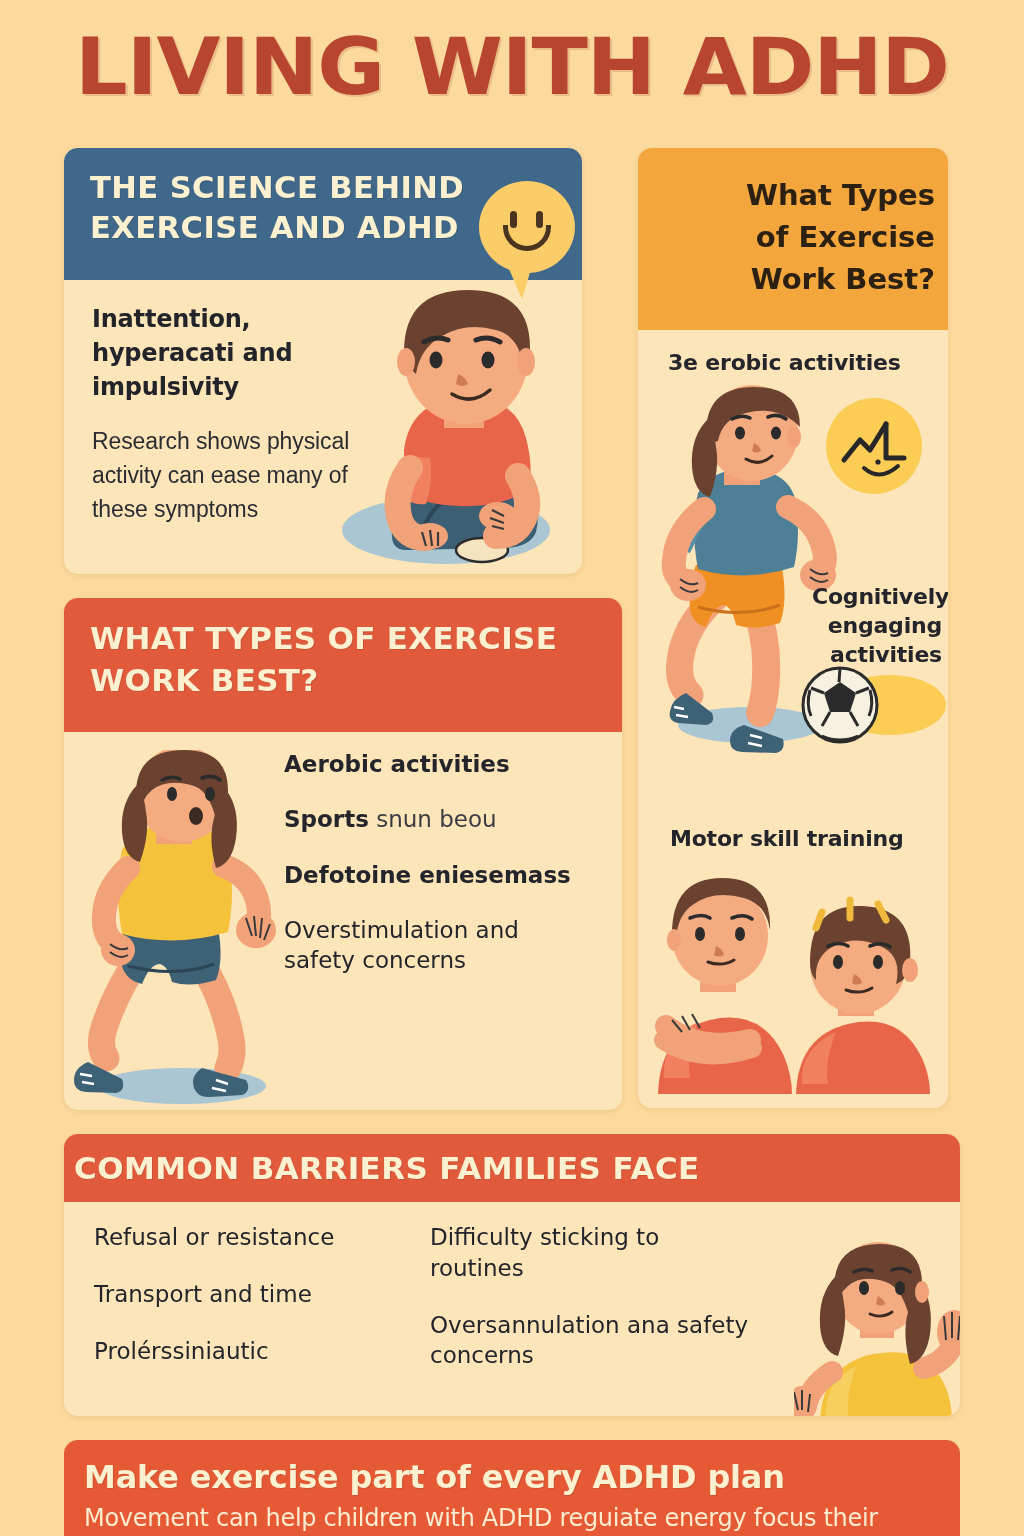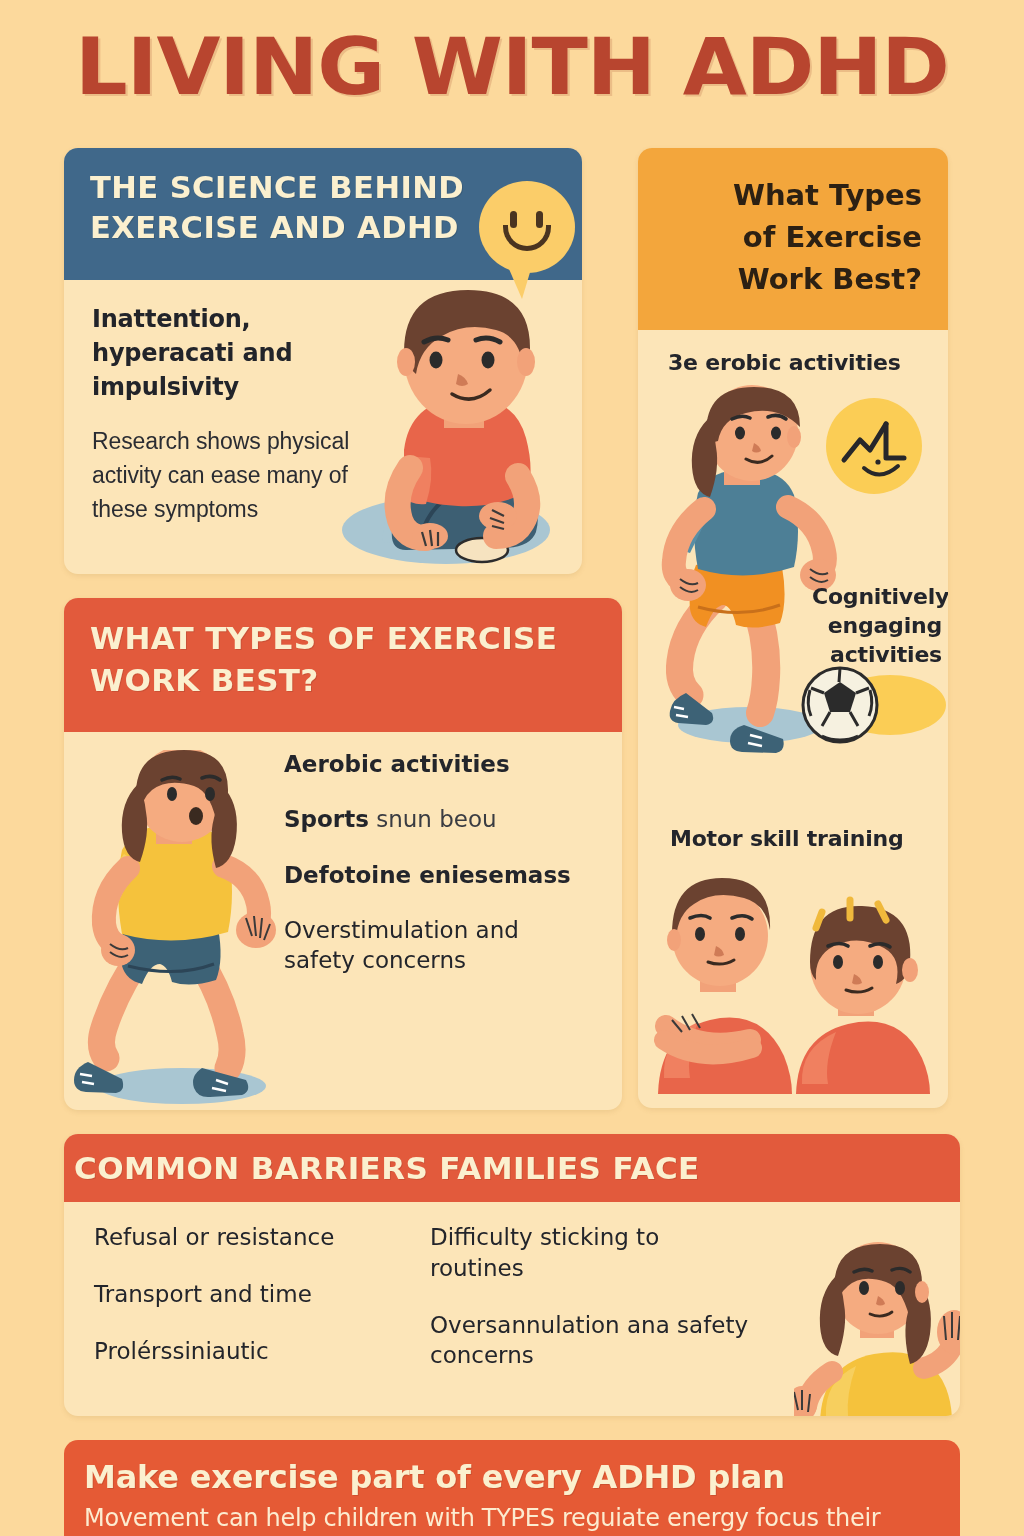--- a/index.html
+++ b/index.html
@@ -31,21 +31,21 @@
 
   
   .card {
     position: absolute;
     border-radius: 14px;
     overflow: hidden;
     background: #fce5b8;
     box-shadow: 0 2px 5px rgba(150,110,50,0.13);
   }
   .card-head {
-    padding: 20px 26px 18px 26px;
+    padding: 20px 13px 18px 26px;
     font-weight: 700;
   }
   .card-body { position: relative; }
 
   
   #card-science { left: 64px; top: 148px; width: 518px; height: 426px; }
   #card-science .card-head {
     background: #40688a;
     color: #fbf0cf;
     font-size: 30px;
@@ -456,14 +456,14 @@
       <path d="M60 36 q10 -5 18 -1" stroke="#2b2b2b" stroke-width="3.4" fill="none" stroke-linecap="round"></path>
       <path d="M98 34 q10 -4 18 2" stroke="#2b2b2b" stroke-width="3.4" fill="none" stroke-linecap="round"></path>
       <path d="M84 60 q6 3 7 8 q-5 3 -9 0z" fill="#cf7b56"></path>
       <path d="M76 78 q12 5 22 -2" stroke="#3a2a20" stroke-width="2.8" fill="none" stroke-linecap="round"></path>
     </svg>
   </div>
 </div>
 
 <div id="footer-banner">
   <div id="footer-title">Make exercise part of every ADHD plan</div>
-  <div id="footer-sub">Movement can help children with TYPES reguiate energy focus their</div>
+  <div id="footer-sub">Movement can help children with ADHD reguiate energy focus their</div>
 </div>
 
 </body></html>

